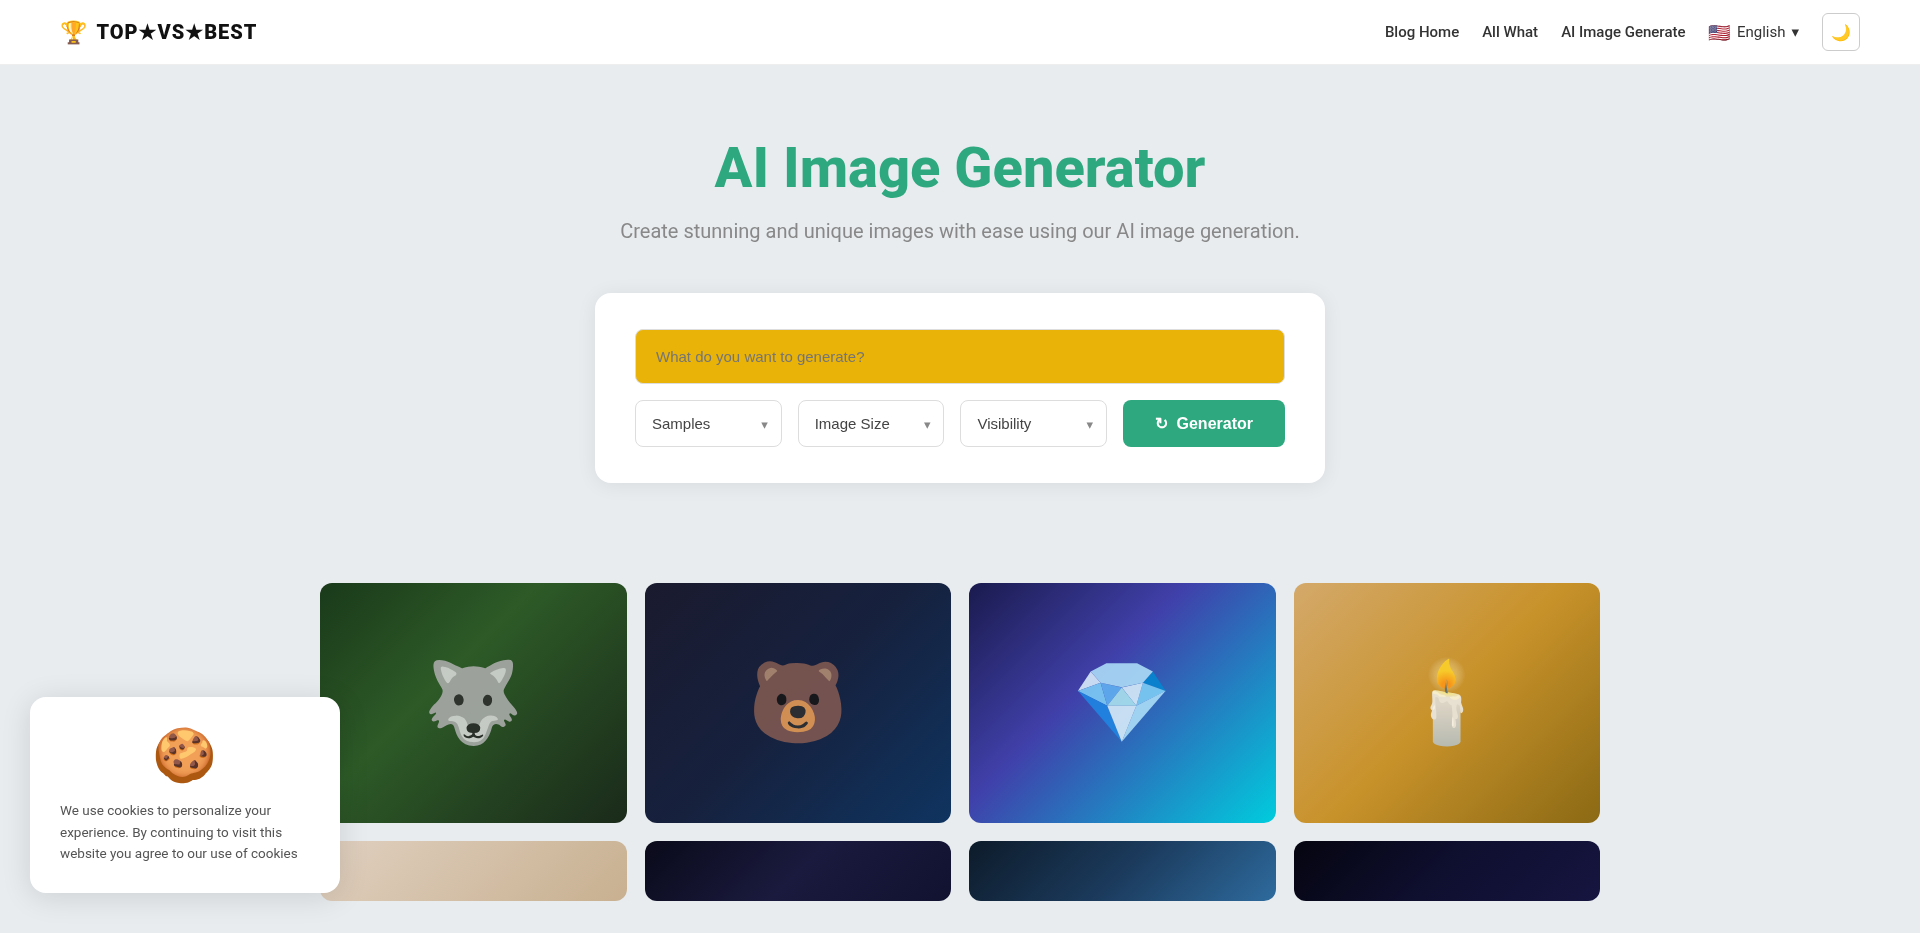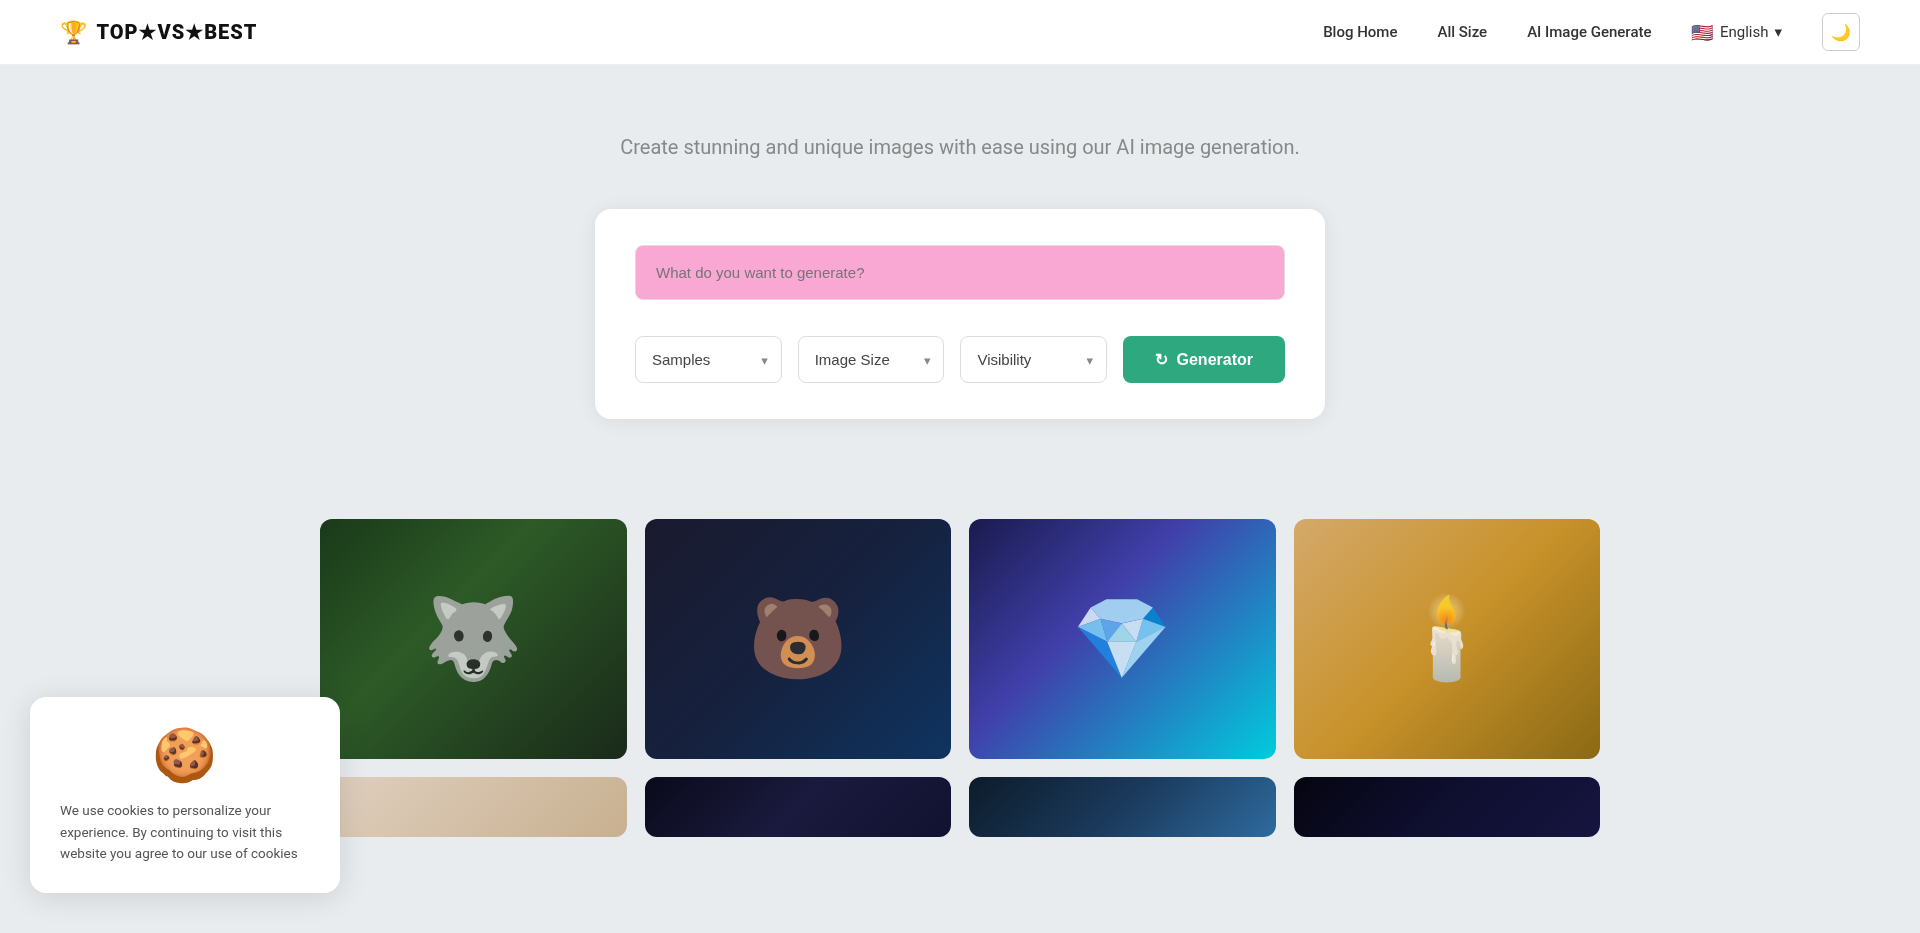--- a/index.html
+++ b/index.html
@@ -28,21 +28,21 @@
       letter-spacing: 1px;
       color: #111;
       text-decoration: none;
     }
     .logo-icon {
       font-size: 22px;
     }
     .nav {
       display: flex;
       align-items: center;
-      gap: 40px;
+      gap: 23px;
     }
     .nav-link {
       text-decoration: none;
       color: #333;
       font-size: 15px;
       font-weight: 500;
     }
     .nav-lang {
       display: flex;
       align-items: center;
@@ -92,22 +92,22 @@
       box-shadow: 0 2px 20px rgba(0,0,0,0.07);
     }
     .prompt-input {
       width: 100%;
       border: 1.5px solid #ddd;
       border-radius: 8px;
       padding: 18px 20px;
       font-size: 15px;
       color: #555;
       outline: none;
-      margin-bottom: 36px;
-      background: #f9a8d4;
+      margin-bottom: 16px;
+      background: #eab308;
     }
 
     .controls-row {
       display: flex;
       align-items: center;
       gap: 16px;
     }
     .select-wrapper {
       position: relative;
       flex: 1;
@@ -230,34 +230,35 @@
 </head>
 <body>
 
 <header class="header">
   <a class="logo" href="#">
     <span class="logo-icon">🏆</span>
     <span>TOP★VS★BEST</span>
   </a>
   <nav class="nav">
     <a class="nav-link" href="#">Blog Home</a>
-    <a class="nav-link" href="#">All Size</a>
+    <a class="nav-link" href="#">All What</a>
     <a class="nav-link" href="#">AI Image Generate</a>
     <div class="nav-lang">
       <span class="flag-emoji">🇺🇸</span>
       <span>English</span>
       <span>▾</span>
     </div>
     <button class="dark-toggle">
       <span>🌙</span>
     </button>
   </nav>
 </header>
 
 <section class="hero">
+  <h1 class="hero-title">AI Image Generator</h1>
   <p class="hero-subtitle">Create stunning and unique images with ease using our AI image generation.</p>
 
   <div class="generator-card">
     <input class="prompt-input" type="text" placeholder="What do you want to generate?" style="">
     <div class="controls-row">
       <div class="select-wrapper">
         <select>
           <option>Samples</option>
           <option>1</option>
           <option>2</option>

